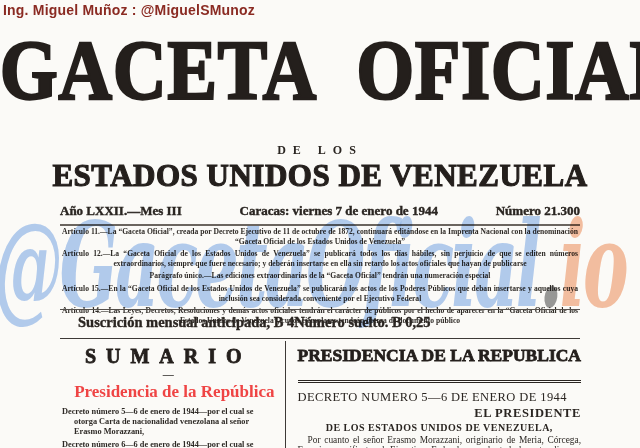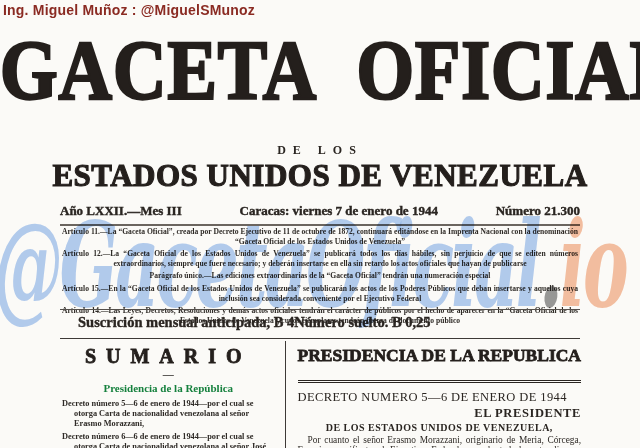--- a/index.html
+++ b/index.html
@@ -75,22 +75,22 @@
     flex:1; border-left:1px solid #3d3936;
     padding:4px 0 0 12px; box-sizing:border-box;
   }
   .sumario-title{
     text-align:center; font-weight:bold; font-size:20px;
     letter-spacing:10px; -webkit-text-stroke:0.8px #241f1c; color:#241f1c;
     white-space:nowrap;
   }
   .sumario-dash{text-align:center; font-weight:bold; font-size:11px; line-height:8px; margin:2px 0 4px 0;}
   .sumario-section{
-    text-align:center; font-weight:bold; font-size:11px; margin-bottom:5px;
-    color:#15803d;
+    text-align:right; font-weight:bold; font-size:17px; margin-bottom:5px;
+    color:#ef4444;
   }
   .sumario-entry{
     font-size:8.3px; line-height:1.2; color:#2e2a26; font-weight:bold;
     padding-left:12px; text-indent:-12px; margin-bottom:3.5px; text-align:left;
   }
   .presidencia-title{
     text-align:center; font-weight:bold; font-size:17.5px;
     -webkit-text-stroke:0.8px #241f1c; color:#241f1c;
     border-bottom:3px double #2a2521; padding-bottom:14px; margin-bottom:7px;
     white-space:nowrap;

